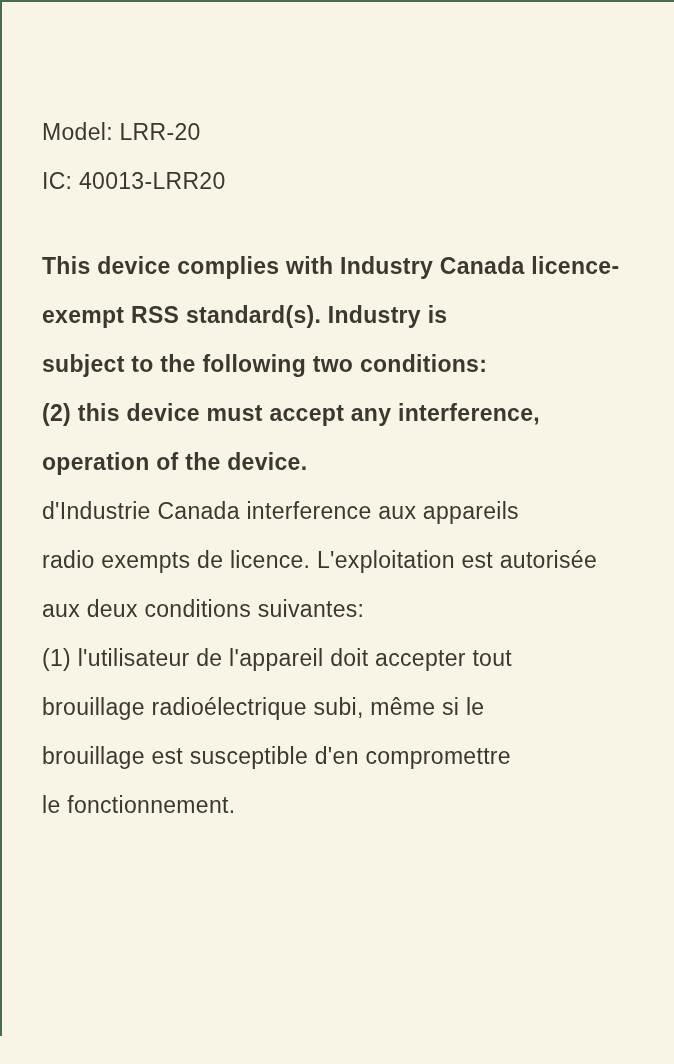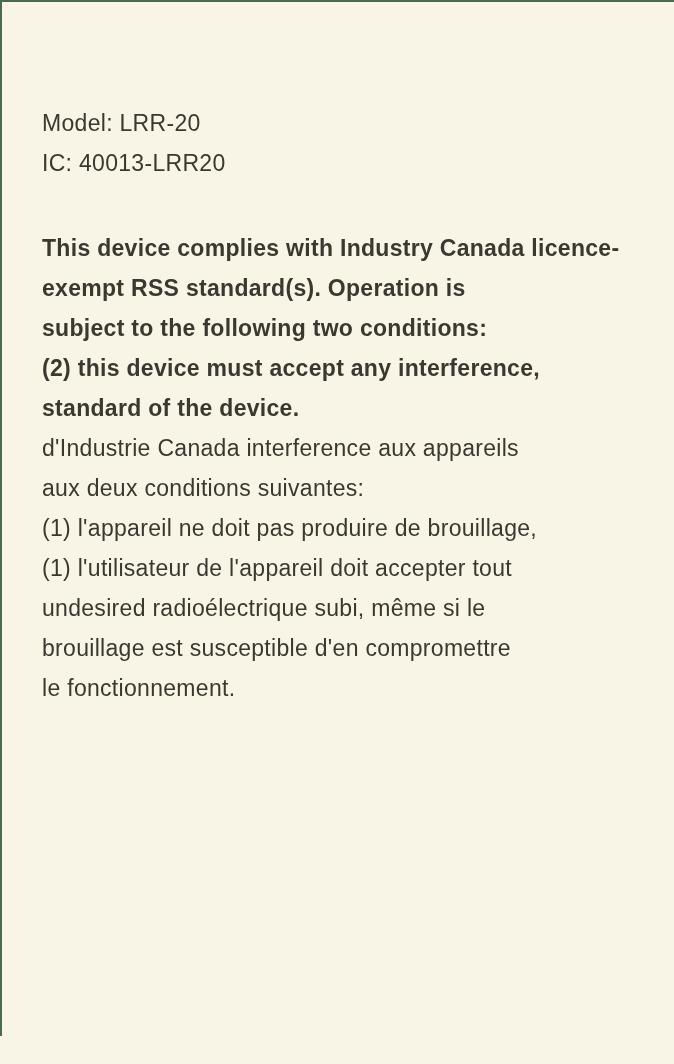--- a/index.html
+++ b/index.html
@@ -37,45 +37,46 @@
     right: 6px;
     color: var(--ink, #3a382f);
     font-size: 23px;
     line-height: 40px;
     letter-spacing: 0.3px;
     font-weight: 400;
   }
   .line {
     min-height: 40px;
     white-space: nowrap;
+    margin-top: 9px;
   }
   .paragraph.english {
     margin-top: 45px;
     font-weight: bold;
   }
 </style>
 </head>
 <body>
 
 <div class="page">
   <div class="frame-top"></div>
   <div class="frame-left"></div>
   <div class="content">
     <div class="line">Model: LRR-20</div>
     <div class="line">IC: 40013-LRR20</div>
     <div class="paragraph english" id="english-paragraph">
         <div class="line">This device complies with Industry Canada licence-</div>
-        <div class="line">exempt RSS standard(s). Operation is</div>
+        <div class="line">exempt RSS standard(s). Industry is</div>
         <div class="line">subject to the following two conditions:</div>
         <div class="line">(2) this device must accept any interference,</div>
-        <div class="line">standard of the device.</div>
+        <div class="line">operation of the device.</div>
       </div>
     <div class="paragraph french" id="french-paragraph">
         <div class="line">d'Industrie Canada interference aux appareils</div>
+        <div class="line">radio exempts de licence. L'exploitation est autorisée</div>
         <div class="line">aux deux conditions suivantes:</div>
-        <div class="line">(1) l'appareil ne doit pas produire de brouillage,</div>
         <div class="line">(1) l'utilisateur de l'appareil doit accepter tout</div>
-        <div class="line">undesired radioélectrique subi, même si le</div>
+        <div class="line">brouillage radioélectrique subi, même si le</div>
         <div class="line">brouillage est susceptible d'en compromettre</div>
         <div class="line">le fonctionnement.</div>
       </div>
   </div>
 </div>
 
 </body></html>

